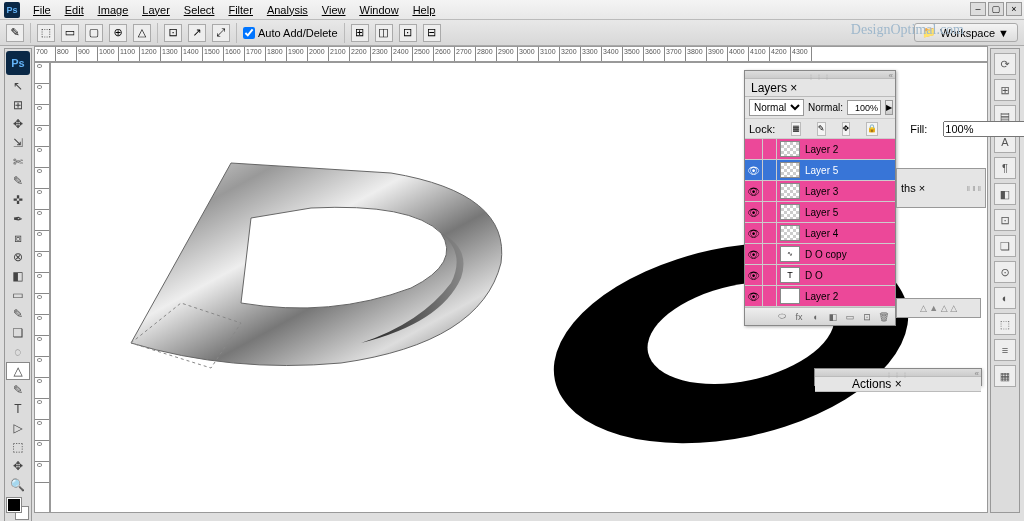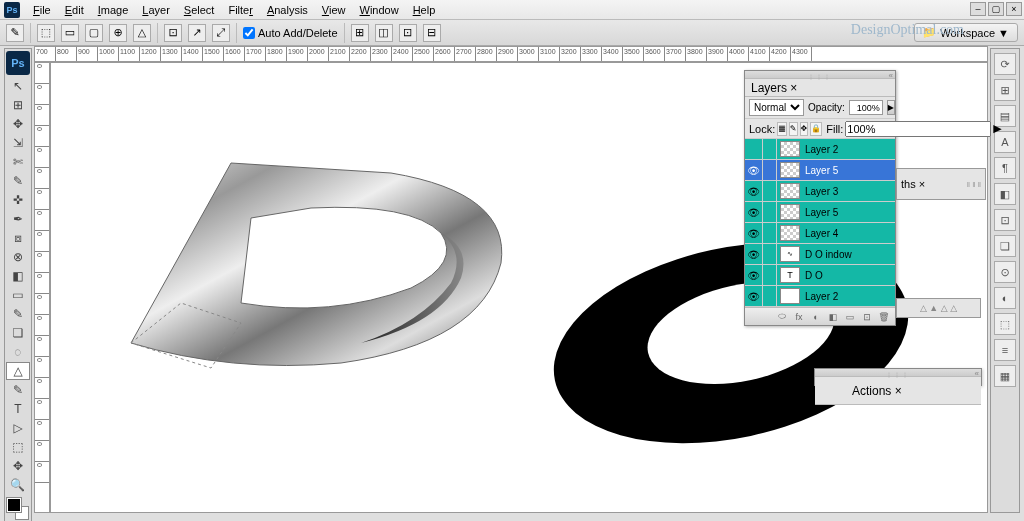--- a/index.html
+++ b/index.html
@@ -1,19 +1,19 @@
 <!DOCTYPE html>
 <html><head>
 <meta charset="utf-8">
 <style>
 * { margin: 0; padding: 0; box-sizing: border-box; font-family: Tahoma, sans-serif; font-size: 11px; }
 body { background: #dfdfdf; width: 1024px; height: 521px; overflow: hidden; position: relative; }
 .menubar { background: linear-gradient(#f4f4f4,#e8e8e8); height: 20px; display: flex; align-items: center; padding: 0 4px; border-bottom: 1px solid #bbb; }
 .menubar .ps { width: 16px; height: 16px; background: #0a2846; color: #64b3f7; display: flex; align-items: center; justify-content: center; font-weight: bold; font-size: 9px; margin-right: 6px; border-radius: 2px; }
-.menubar span.item { padding: 0 7px; cursor: default; }
+.menubar span.item { padding: 0 7px; cursor: default; text-decoration: underline; }
 .menubar span.item u { text-decoration: underline; }
 .winbtns { position: absolute; right: 2px; top: 2px; display: flex; gap: 2px; }
 .winbtns div { width: 16px; height: 14px; background: #ddd; border: 1px solid #999; display: flex; align-items: center; justify-content: center; font-size: 9px; }
 .optbar { height: 26px; background: linear-gradient(#e8e8e8,#d8d8d8); border-bottom: 1px solid #aaa; display: flex; align-items: center; padding: 0 6px; gap: 6px; }
 .optbar .ico { width: 18px; height: 18px; border: 1px solid #aaa; background: #eee; display: flex; align-items: center; justify-content: center; }
 .optbar .sep { width: 1px; height: 20px; background: #bbb; }
 .optbar label { display: flex; align-items: flex-start; gap: 3px; }
 .optbar input[type=checkbox] { width: 12px; height: 12px; }
 .optbar .wsbtn { margin-left: auto; background: linear-gradient(#f4f4f4,#ddd); border: 1px solid #aaa; padding: 2px 8px; border-radius: 3px; display: flex; align-items: center; gap: 4px; }
 .watermark { position: absolute; right: 60px; top: 22px; color: #9fb8cc; font-family: cursive; font-size: 14px; }
@@ -40,35 +40,35 @@
 .panel-top { height: 8px; background: linear-gradient(#ddd,#ccc); border-bottom: 1px solid #bbb; position: relative; }
 .panel-top .dots { position: absolute; left: 50%; top: 2px; transform: translateX(-50%); letter-spacing: 2px; color: #999; font-size: 6px; }
 .panel-top .x { position: absolute; right: 2px; top: 0; font-size: 8px; color: #888; }
 .panel-tab { background: #e5e5e5; height: 18px; display: flex; align-items: center; padding: 0 6px; border-bottom: 1px solid #bbb; }
 .panel-tab span { font-size: 12px; }
 .panel-row { height: 22px; display: flex; align-items: center; padding: 0 4px; gap: 4px; border-bottom: 1px solid #ccc; background: #e5e5e5; }
 .panel-row select { height: 17px; font-size: 10px; flex: 1; background: #fff; border: 1px solid #999; }
 .panel-row .lbl { font-size: 10px; }
 .panel-row input[type=text] { width: 34px; height: 15px; font-size: 9px; text-align: right; border: 1px solid #999; padding-right: 2px; }
 .panel-row .arr { width: 12px; height: 15px; background: linear-gradient(#eee,#ccc); border: 1px solid #999; display: flex; align-items: center; justify-content: center; font-size: 8px; }
-.lockrow { height: 20px; display: flex; align-items: center; padding: 0 4px; gap: 2px; border-bottom: 1px solid #ccc; background: #e5e5e5; }
+.lockrow { height: 20px; display: flex; align-items: center; padding: 0 4px; gap: 16px; border-bottom: 1px solid #ccc; background: #e5e5e5; }
 .lockrow .lico { width: 14px; height: 14px; border: 1px solid #bbb; background: #f4f4f4; display: flex; align-items: center; justify-content: center; font-size: 8px; }
-.layer { height: 21px; display: flex; align-items: center; border-bottom: 1px solid #ccc; background: #14b8a6; }
+.layer { height: 21px; display: flex; align-items: center; border-bottom: 1px solid #ccc; background: #ec4899; }
 .layer.sel { background: #3875d7; color: #fff; }
 .layer .eye { width: 18px; height: 100%; border-right: 1px solid #ccc; display: flex; align-items: center; justify-content: center; font-size: 10px; }
 .layer .link { width: 14px; height: 100%; border-right: 1px solid #ccc; }
 .layer .thumb { width: 20px; height: 16px; margin: 0 3px; background: #fff; border: 1px solid #888; background-image: repeating-conic-gradient(#ccc 0 25%, #fff 0 50%); background-size: 6px 6px; display: flex; align-items: center; justify-content: center; font-size: 9px; }
 .layer .lname { font-size: 10px; flex: 1; padding-left: 2px; }
 .layer.sel .lname { font-weight: normal; }
 .panel-footer { height: 18px; background: linear-gradient(#eee,#d5d5d5); border-top: 1px solid #bbb; display: flex; align-items: center; justify-content: flex-end; gap: 3px; padding: 0 4px; }
 .panel-footer .fico { width: 14px; height: 12px; color: #666; font-size: 9px; display: flex; align-items: center; justify-content: center; }
-.paths-stub { position: absolute; left: 896px; top: 168px; width: 90px; height: 32px; background: #e5e5e5; border: 1px solid #999; display: flex; align-items: center; padding: 0 4px; font-size: 10px; }
+.paths-stub { position: absolute; left: 896px; top: 168px; width: 90px; height: 40px; background: #e5e5e5; border: 1px solid #999; display: flex; align-items: center; padding: 0 4px; font-size: 10px; }
 .mini-panel { position: absolute; left: 896px; top: 298px; width: 85px; height: 20px; background: #e5e5e5; border: 1px solid #999; font-size: 9px; display: flex; align-items: center; justify-content: center; color: #888; }
 .actions-panel { position: absolute; left: 814px; top: 368px; width: 168px; height: 18px; background: #e5e5e5; border: 1px solid #888; box-shadow: 1px 1px 3px rgba(0,0,0,0.2); }
-.actions-panel .panel-tab { height: 28px; padding-left: 37px; }
+.actions-panel .panel-tab { height: 15px; padding-left: 37px; }
 </style>
 </head>
 <body>
 
 <div class="menubar">
   <div class="ps">Ps</div>
   <span class="item"><u>F</u>ile</span>
   <span class="item"><u>E</u>dit</span>
   <span class="item"><u>I</u>mage</span>
   <span class="item"><u>L</u>ayer</span>
@@ -370,21 +370,21 @@
 <div class="layers-panel">
   <div class="panel-top">
       <span class="dots">⋮⋮⋮</span>
       <span class="x">«</span>
     </div>
   <div class="panel-tab">
       <span>Layers ×</span>
     </div>
   <div class="panel-row">
     <select><option>Normal</option></select>
-    <span class="lbl">Opacity:</span>
+    <span class="lbl">Normal:</span>
     <input type="text" value="100%" style="">
     <div class="arr">▶</div>
   </div>
   <div class="lockrow">
     <span class="lbl">Lock:</span>
     <div class="lico">▦</div>
     <div class="lico">✎</div>
     <div class="lico">✥</div>
     <div class="lico">🔒</div>
     <span style="flex:1"></span>
@@ -420,21 +420,21 @@
       <div class="layer">
         <div class="eye">👁</div>
         <div class="link"></div>
         <div class="thumb"></div>
         <span class="lname">Layer 4</span>
       </div>
       <div class="layer">
         <div class="eye">👁</div>
         <div class="link"></div>
         <div class="thumb" style="background:#fff;background-image:none;font-size:7px">∿</div>
-        <span class="lname">D O indow</span>
+        <span class="lname">D O copy</span>
       </div>
       <div class="layer">
         <div class="eye">👁</div>
         <div class="link"></div>
         <div class="thumb" style="background:#fff;background-image:none">T</div>
         <span class="lname">D O</span>
       </div>
       <div class="layer">
         <div class="eye">👁</div>
         <div class="link"></div>

